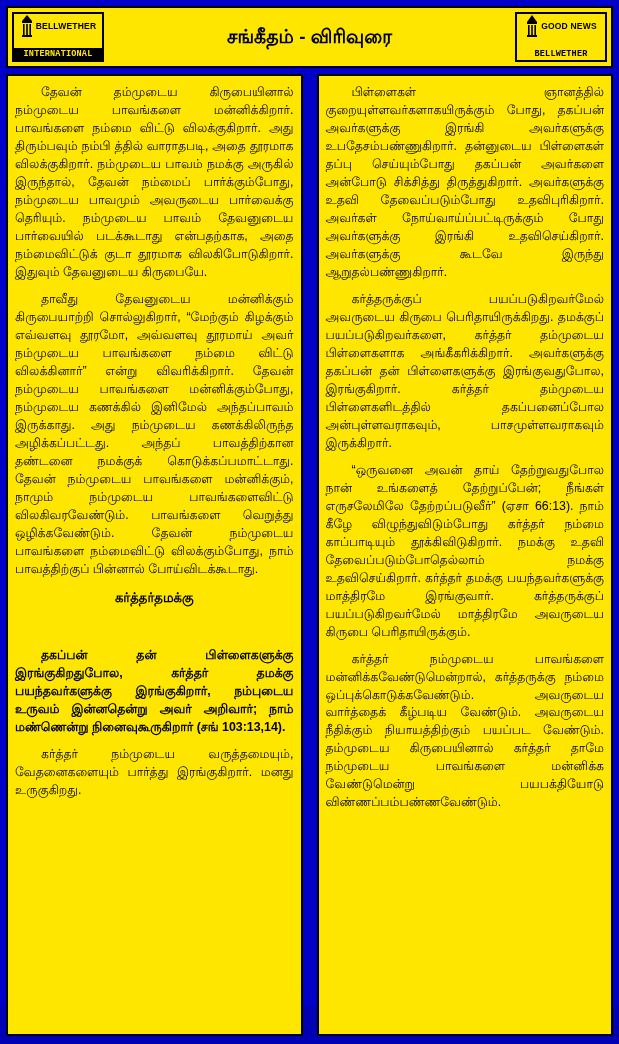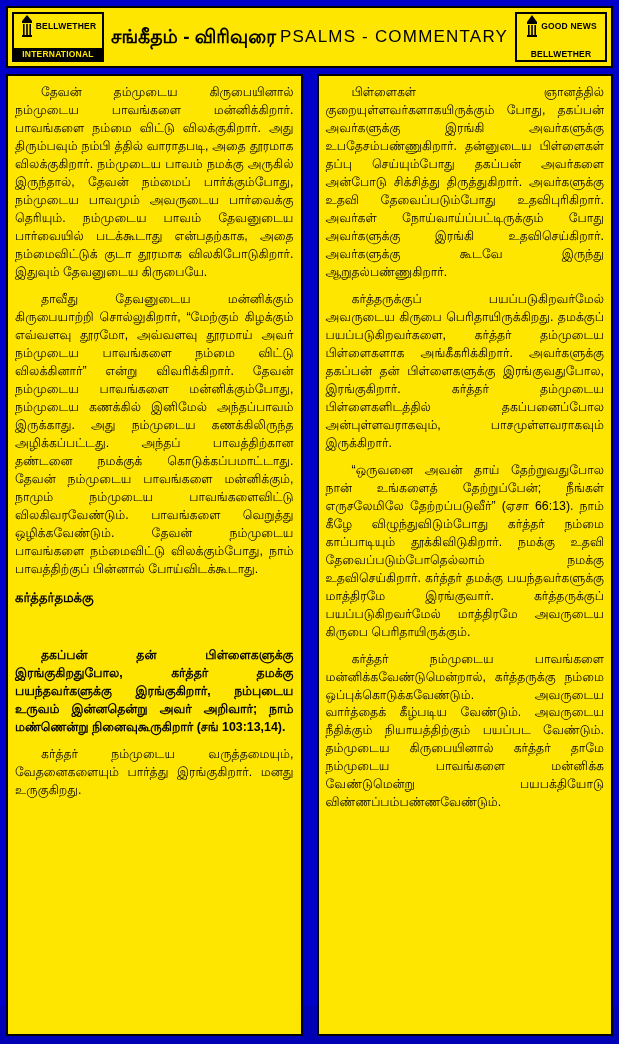--- a/index.html
+++ b/index.html
@@ -67,20 +67,21 @@
     font-weight: bold;
     letter-spacing: 0.2px;
     color: #000;
     background: #000;
     color: #ffe600;
     width: 100%;
     text-align: center;
     padding: 1px 0;
     box-sizing: border-box;
     margin-top: 11px;
+    font-family: Liberation Mono, monospace;
   }
   .logo-bottom.plain {
     background: transparent;
     color: #000;
   }
   .header-titles {
     flex: 1 1 auto;
     display: flex;
     flex-direction: row;
     align-items: center;
@@ -125,21 +126,21 @@
     text-indent: 26px;
     word-spacing: 0px;
   }
   p.para.bold { font-weight: bold; margin-top: 40px; }
   .heading {
     margin: 6px 0 7px 0;
     font-size: 13.2px;
     font-weight: bold;
     color: #000;
     display: flex;
-    justify-content: flex-start;
+    justify-content: center;
     line-height: 1.45;
   }
   .heading-2 {
     margin: 0 0 9px 0;
     font-size: 13.2px;
     font-weight: bold;
     color: #000;
     text-align: justify;
     line-height: 1.45;
   }
@@ -161,21 +162,20 @@
           <rect x="9.4" y="9" width="1.6" height="12" fill="#000"></rect>
           <rect x="2" y="20" width="10" height="2" fill="#000"></rect>
         </svg>
         <span class="logo-top">BELLWETHER</span>
       </div>
       <div class="logo-bottom">INTERNATIONAL</div>
     </div>
 
     <div class="header-titles">
       <div class="title-tamil">சங்கீதம் - விரிவுரை</div>
-      <div class="title-english">PSALMS - COMMENTARY</div>
     </div>
 
     <div class="logo-box">
       <div class="logo-row">
         <svg class="logo-mark" viewBox="0 0 14 22">
           <polygon points="7,0 12,7 2,7" fill="#000"></polygon>
           <rect x="2" y="7" width="10" height="2" fill="#000"></rect>
           <rect x="3" y="10" width="1.6" height="11" fill="#000"></rect>
           <rect x="6.2" y="10" width="1.6" height="11" fill="#000"></rect>
           <rect x="9.4" y="10" width="1.6" height="11" fill="#000"></rect>

